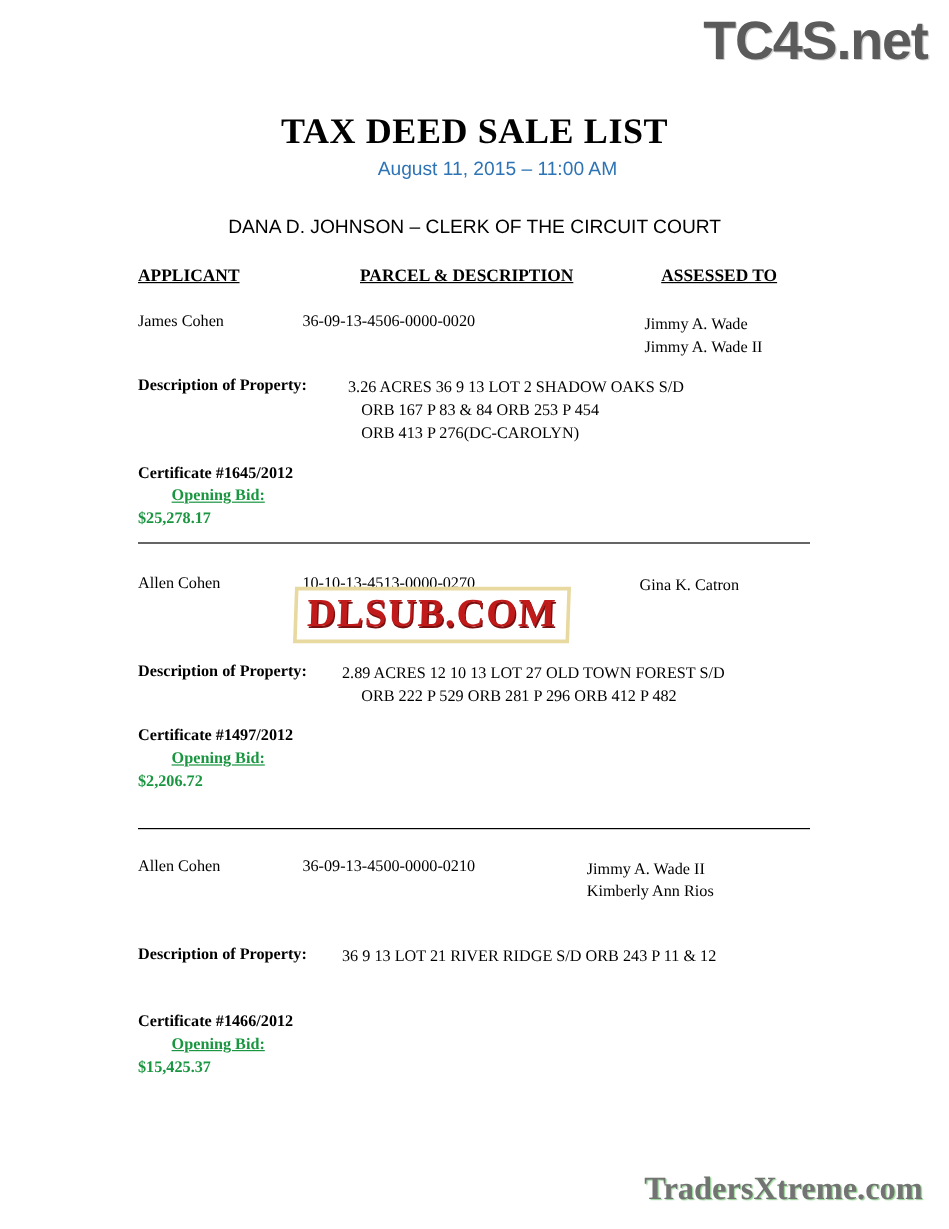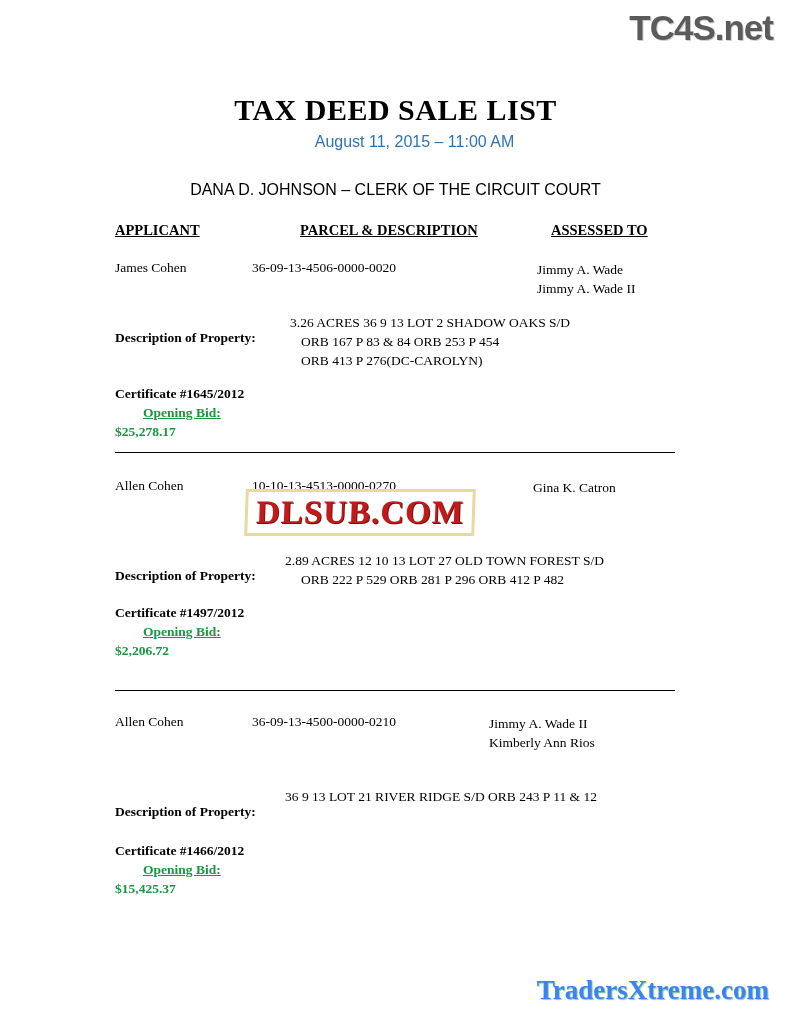--- a/index.html
+++ b/index.html
@@ -21,34 +21,34 @@
     height: 1024px;
     box-sizing: border-box;
   }
 
   
   .wm-top {
     position: absolute;
     top: 8px;
     right: 18px;
     font-family: "Liberation Sans", sans-serif;
-    font-size: 35px;
+    font-size: 45px;
     font-weight: bold;
     color: #5b5b5b;
     letter-spacing: -1px;
     text-shadow: 1px 1px 0 #cfcfcf;
   }
   .wm-bottom {
     position: absolute;
     bottom: 18px;
     right: 22px;
     font-family: "Liberation Serif", serif;
     font-size: 27px;
     font-weight: bold;
-    color: #3b82f6;
+    color: #737373;
     text-shadow: 1px 1px 1px #8fd08f;
   }
   .wm-mid {
     position: absolute;
     top: 489px;
     left: 245px;
     font-family: "Liberation Serif", serif;
     font-size: 33px;
     font-weight: bold;
     color: #c01a1a;
@@ -124,21 +124,20 @@
     position: absolute;
     font-size: 13.5px;
     line-height: 19px;
   }
   .desc-label {
     position: absolute;
     left: 115px;
     font-size: 13.5px;
     font-weight: bold;
     white-space: nowrap;
-    margin-top: 17px;
   }
   .desc-body {
     position: absolute;
     font-size: 13.5px;
     line-height: 19px;
   }
   .cert {
     position: absolute;
     left: 115px;
     font-size: 13.5px;

